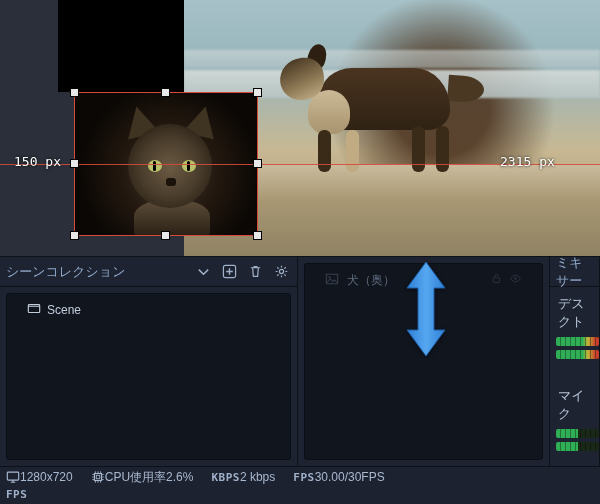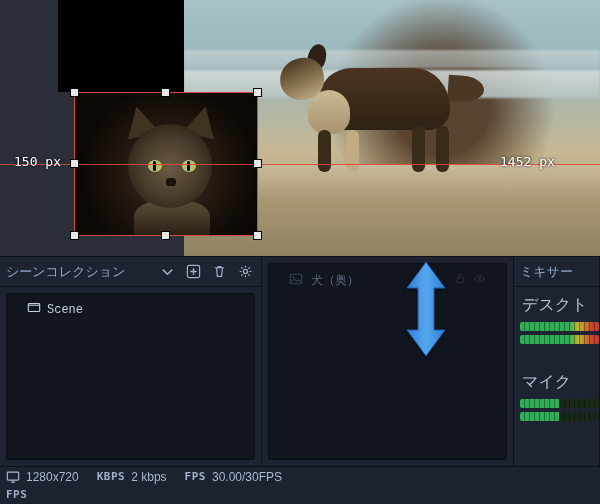--- a/index.html
+++ b/index.html
@@ -134,21 +134,21 @@
     position:absolute; left:0; top:256px; width:600px; height:210px;
     background:#1d2330;
     display:flex;
   }
   .panel {
     position:relative;
     border-top:1px solid #0e1117;
     border-right:1px solid #0e1117;
     display:flex; flex-direction:column;
   }
-  .panel.scenes { width:262px;font-family:Liberation Mono, monospace; }
+  .panel.scenes { width:298px; }
   .panel.sources { width:252px; }
   .panel.mixer { flex:1; }
 
   .panel-header {
     height:30px; display:flex; align-items:center;
     padding:0 6px; gap:6px;
     border-bottom:1px solid #0e1117;
   }
   .panel-title { color:#8fa7c9; font-size:13px; }
   .spacer { flex:1; }
@@ -167,21 +167,21 @@
   }
   .list-row .row-ico svg { width:14px; height:14px; }
   .list-row.dim { color:#5d6a7d;gap:8px; }
   .list-row.dim .row-ico svg { opacity:.5; }
   .row-tail { margin-left:auto; display:flex; gap:6px; align-items:center; }
   .row-tail svg { width:13px;height:13px; }
   .row-tail .dimico { opacity:.35; }
 
   
   .mixer-body { margin:6px 0 6px 6px; }
-  .mix-label { color:#b6c3d6; font-size:16px; padding:2px 2px 4px; }
+  .mix-label { color:#b6c3d6; font-size:13px; padding:2px 2px 4px; }
   .meter {
     height:9px; margin:2px 0 4px;
     background:linear-gradient(90deg,#2fae55 0%,#2fae55 62%,#c3b436 74%,#c7402c 92%,#c7402c 100%);
     border-radius:2px; position:relative;
   }
   .meter::after{content:"";position:absolute;inset:0;background:repeating-linear-gradient(90deg,rgba(0,0,0,0) 0 4px,rgba(0,0,0,.35) 4px 5px);}
   .meter.low { background:linear-gradient(90deg,#2fae55 0%,#2fae55 50%,#1a2917 50% 100%); }
   .mix-gap { height:22px; }
 
   
@@ -194,21 +194,21 @@
   
   .status {
     position:absolute; left:0; top:466px; width:600px; height:38px;
     background:#1c2230;
     border-top:1px solid #0e1117;
     display:flex; flex-direction:column; justify-content:center;
     padding:2px 6px; gap:2px;
     color:#a9b9d0; font-size:12px;
   }
   .status-row { display:flex; align-items:center; gap:18px; height:16px; }
-  .stat { display:flex; align-items:center; gap:6px; }
+  .stat { display:flex; align-items:center; gap:0; }
   .stat svg { width:14px; height:14px; }
   .kbps-lbl, .fps-lbl {
     font-family:"Consolas",monospace; font-weight:600; letter-spacing:.5px;
     font-size:11px; color:#9fb0c8;
   }
 </style>
 </head>
 <body>
 
 <div class="preview">
@@ -238,21 +238,21 @@
     <div class="cat-ear le"></div>
       <div class="cat-ear re"></div>
     <div class="cat-head"></div>
     <div class="cat-eye le"></div>
       <div class="cat-eye re"></div>
     <div class="cat-nose"></div>
   </div>
 
   <div class="guide-h"></div>
   <span class="dim-label dim-left">150 px</span>
-  <span class="dim-label dim-right">1452 px</span>
+  <span class="dim-label dim-right">2315 px</span>
 
   <div class="sel-outline">
     <div class="handle h-tl"></div>
     <div class="handle h-tm"></div>
     <div class="handle h-tr"></div>
     <div class="handle h-ml"></div>
     <div class="handle h-mr"></div>
     <div class="handle h-bl"></div>
     <div class="handle h-bm"></div>
     <div class="handle h-br"></div>
@@ -356,20 +356,28 @@
 <div class="status">
   <div class="status-row">
     <span class="stat">
       <svg viewBox="0 0 16 16">
           <rect x="1.5" y="2.5" width="13" height="9" rx="1" fill="none" stroke="currentColor" stroke-width="1.3"></rect>
           <path d="M5.5 14h5M8 11.5V14" stroke="currentColor" stroke-width="1.3"></path>
         </svg>
       <span>1280x720</span>
     </span>
     <span class="stat">
+      <svg viewBox="0 0 16 16">
+          <rect x="4" y="4" width="8" height="8" fill="none" stroke="currentColor" stroke-width="1.2"></rect>
+          <rect x="6" y="6" width="4" height="4" fill="none" stroke="currentColor" stroke-width="1"></rect>
+          <path d="M8 1.5V4M8 12v2.5M1.5 8H4M12 8h2.5M5 1.5V4M11 1.5V4M5 12v2.5M11 12v2.5M1.5 5H4M1.5 11H4M12 5h2.5M12 11h2.5" stroke="currentColor" stroke-width="1"></path>
+        </svg>
+      <span>CPU使用率2.6%</span>
+    </span>
+    <span class="stat">
       <span class="kbps-lbl">KBPS</span>
       <span>2 kbps</span>
     </span>
     <span class="stat">
       <span class="fps-lbl">FPS</span>
       <span>30.00/30FPS</span>
     </span>
   </div>
   <div class="status-row">
     <span class="stat">

